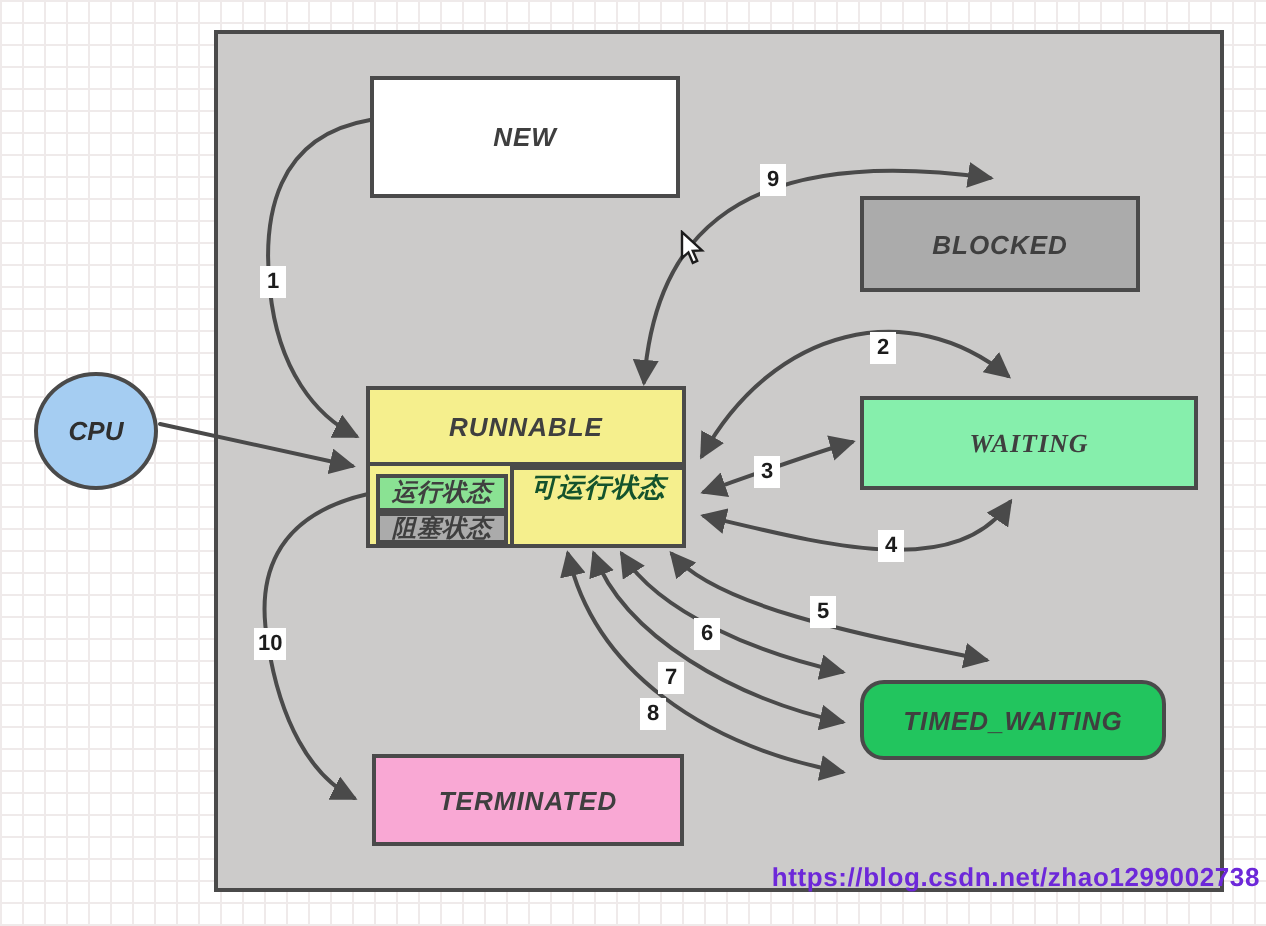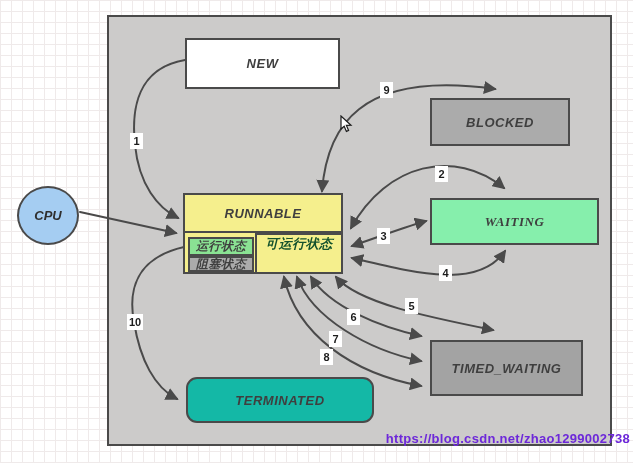--- a/index.html
+++ b/index.html
@@ -16,25 +16,25 @@
   }
   .canvas {
     position:absolute; left:107px; top:15px; width:505px; height:431px;
     background:#cccbca; border:2px solid #4a4a4a; z-index:1;
   }
   .node {
     position:absolute; display:flex; align-items:center; justify-content:center;
     border:2px solid #4a4a4a; font-weight:bold; font-style:italic;
     color:#3f3f3f; font-size:13px; letter-spacing:0.5px; z-index:2;
   }
-  .node-new        { left:185px; top:38px;  width:155px; height:51px; background:#ffffff; }
+  .node-new        { left:185px; top:38px;  width:155px; height:61px; background:#ffffff; }
   .node-blocked    { left:430px; top:98px;  width:140px; height:48px; background:#ababab; }
   .node-waiting    { left:430px; top:198px; width:169px; height:47px; background:#86efac;font-family:Liberation Serif, serif; }
-  .node-timed      { left:430px; top:340px; width:153px; height:56px; background:#a3a3a3; }
-  .node-terminated { left:186px; top:377px; width:188px; height:46px; background:#14b8a6;border-radius:11px; }
+  .node-timed      { left:430px; top:340px; width:153px; height:40px; background:#22c55e;border-radius:12px; }
+  .node-terminated { left:186px; top:377px; width:156px; height:46px; background:#f9a8d4; }
   .node-runnable   { left:183px; top:193px; width:160px; height:81px; background:#f5ef8d;
                      display:block; padding:12px; }
   .runnable-header {
     position:absolute; left:0; top:0; width:100%; height:38px;
     border-bottom:2px solid #4a4a4a; display:flex; align-items:center; justify-content:center;
     font-weight:bold; font-style:italic; color:#3f3f3f; font-size:13px; letter-spacing:0.5px;
   }
   .sub-chip {
     position:absolute; display:flex; align-items:center; justify-content:center;
     border:2px solid #4a4a4a; font-weight:bold; font-style:italic;

